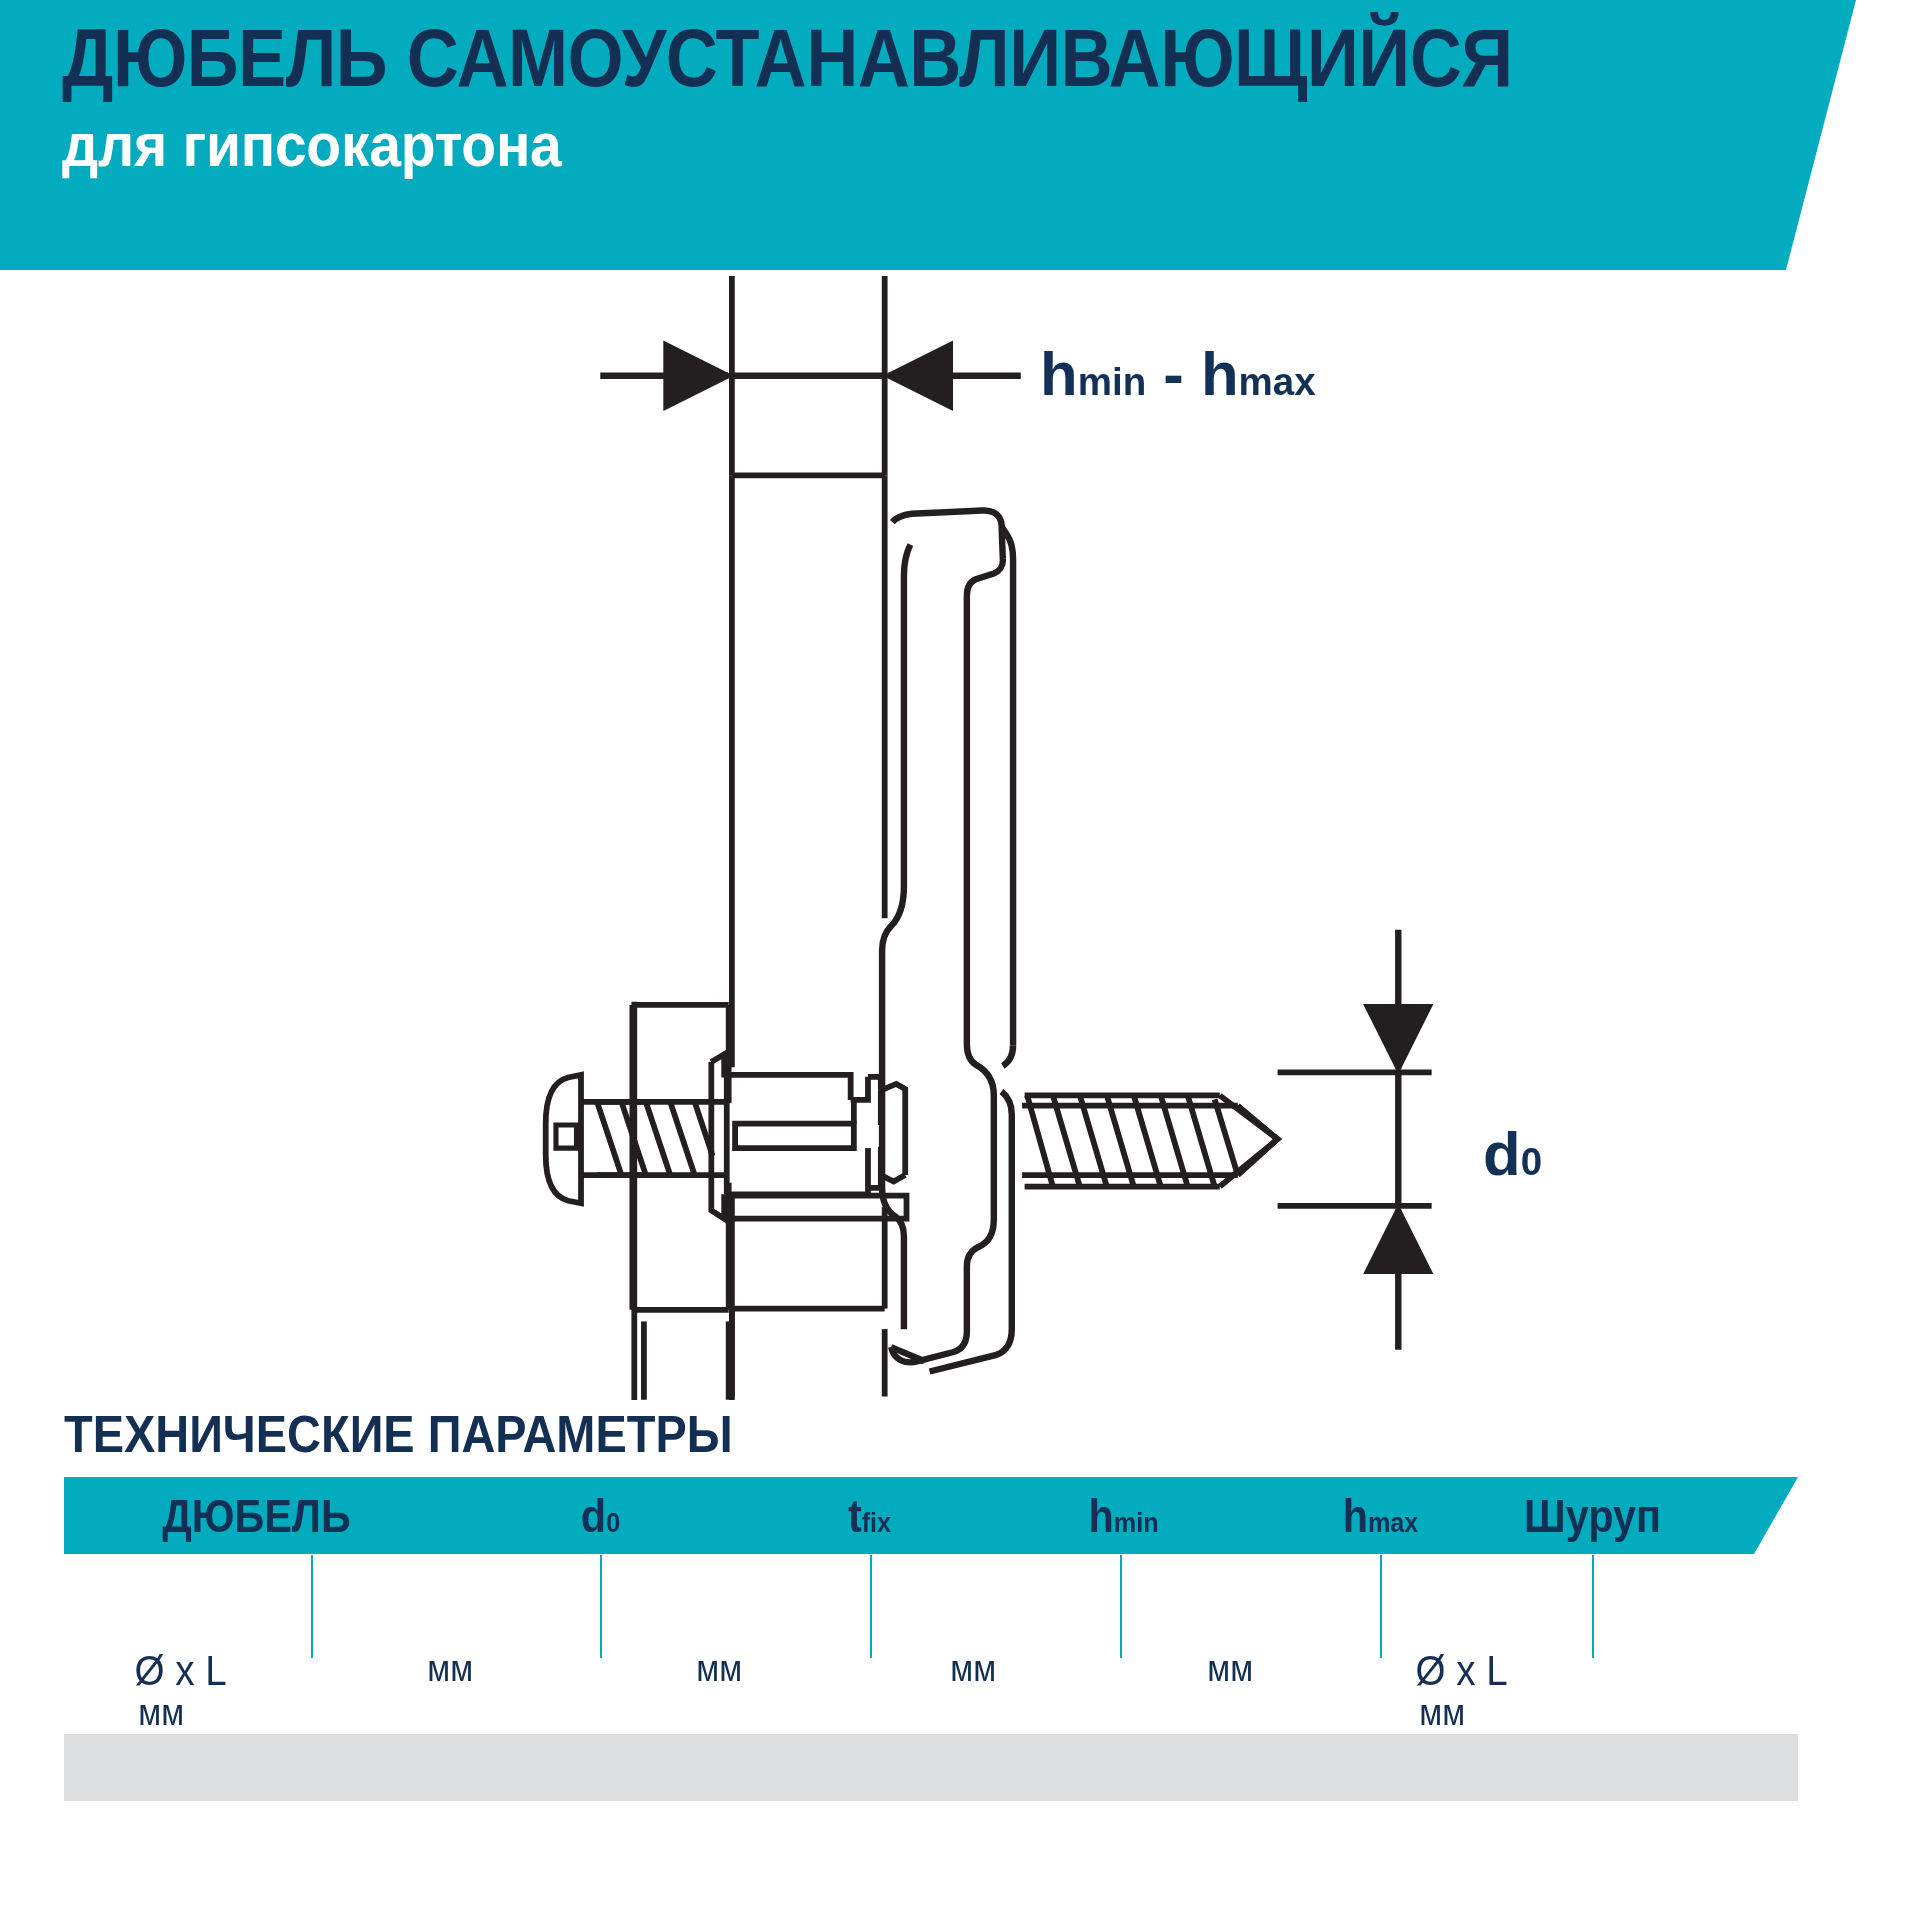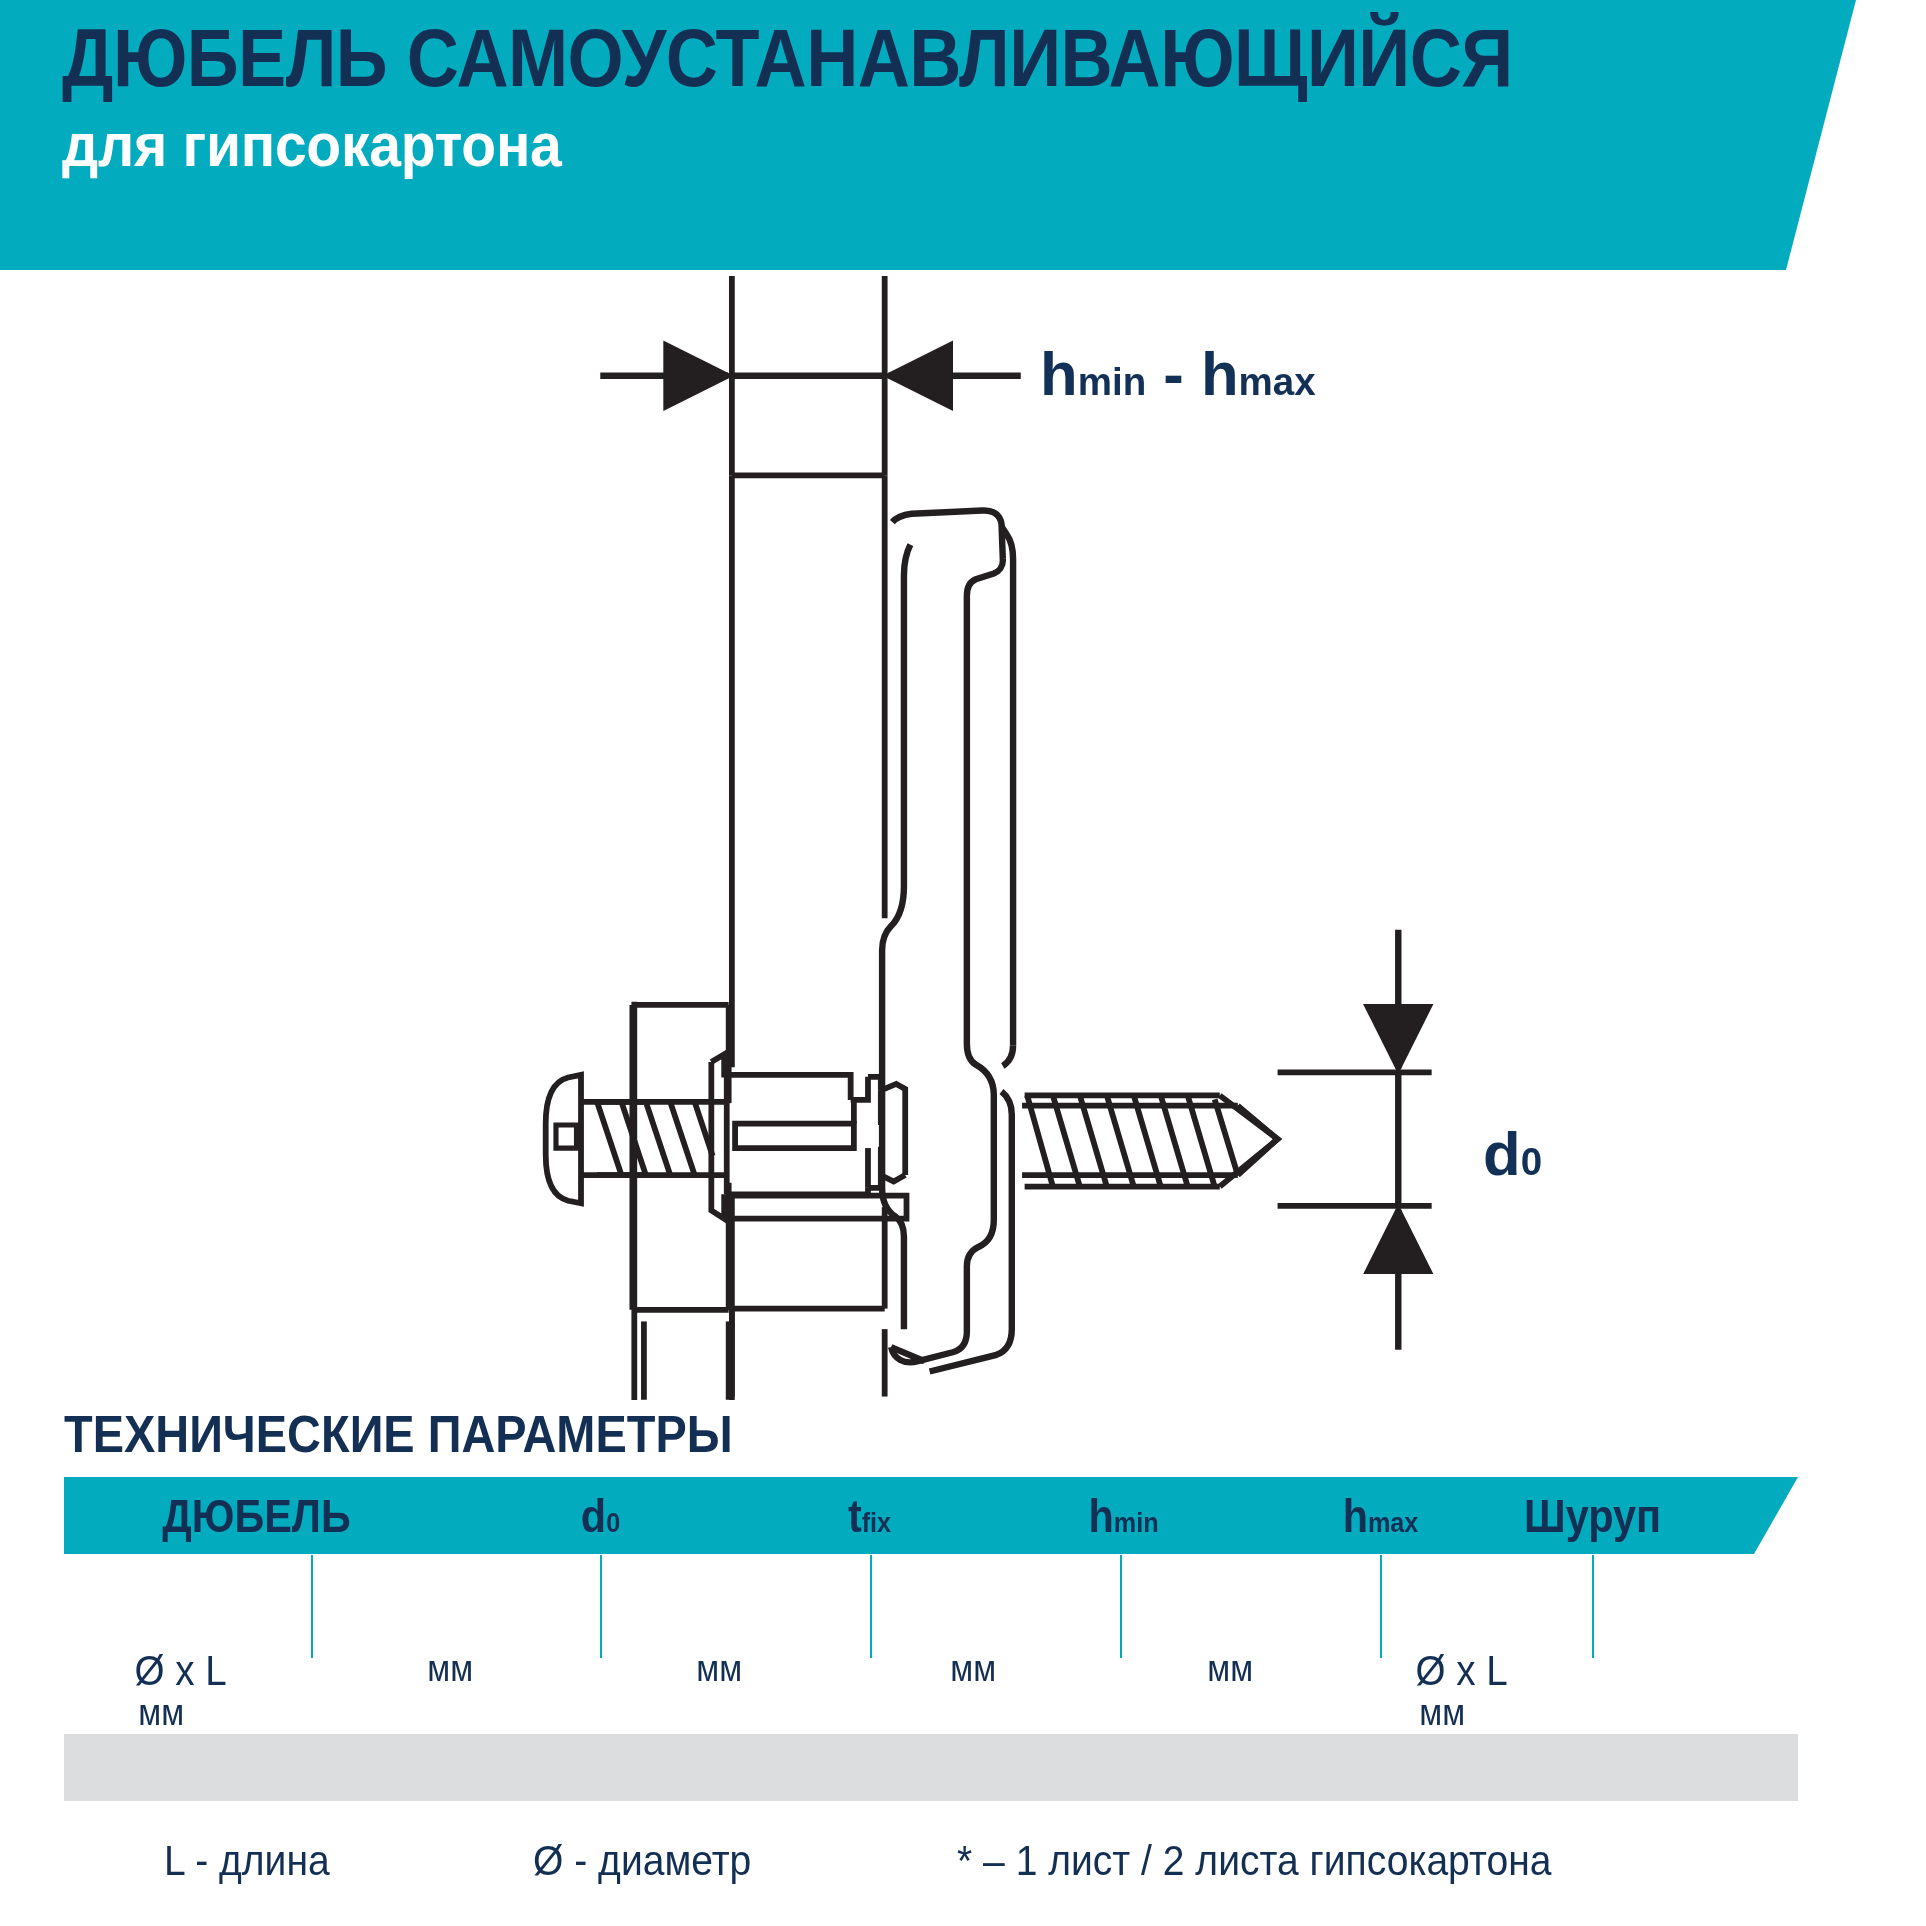--- a/index.html
+++ b/index.html
@@ -392,20 +392,15 @@
   </div>
   <div class="tick" style="left:1592px;"></div>
   <div class="unit-pair" style="left:1400px; width:385px;">
     <span class="unit-dl">Ø x L</span>
     <span class="unit-mm">мм</span>
   </div>
   <div class="data-cell" style="left:1400px; width:385px;">4 x 60</div>
 
   <div class="data-band"></div>
 
-  <div class="legend-row">
-    <div class="legend-item" style="left:164px;">L  - длина</div>
-    <div class="legend-item" style="left:533px;">Ø - диаметр</div>
-    <div class="legend-item" style="left:957px;">* – 1 лист / 2 листа гипсокартона</div>
-  </div>
 
 </div>
 
 
 </body></html>

